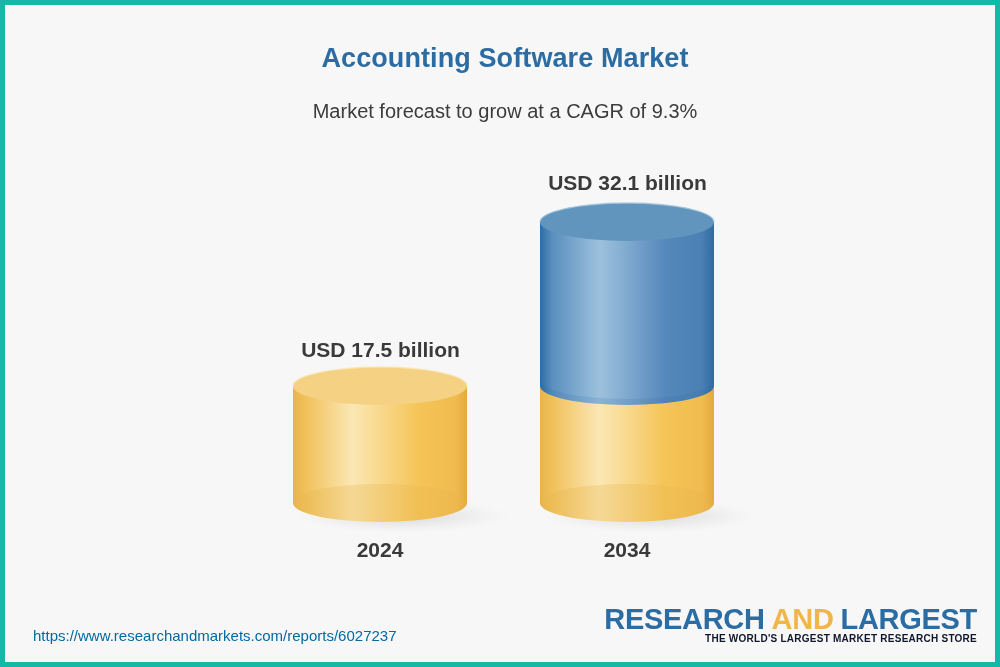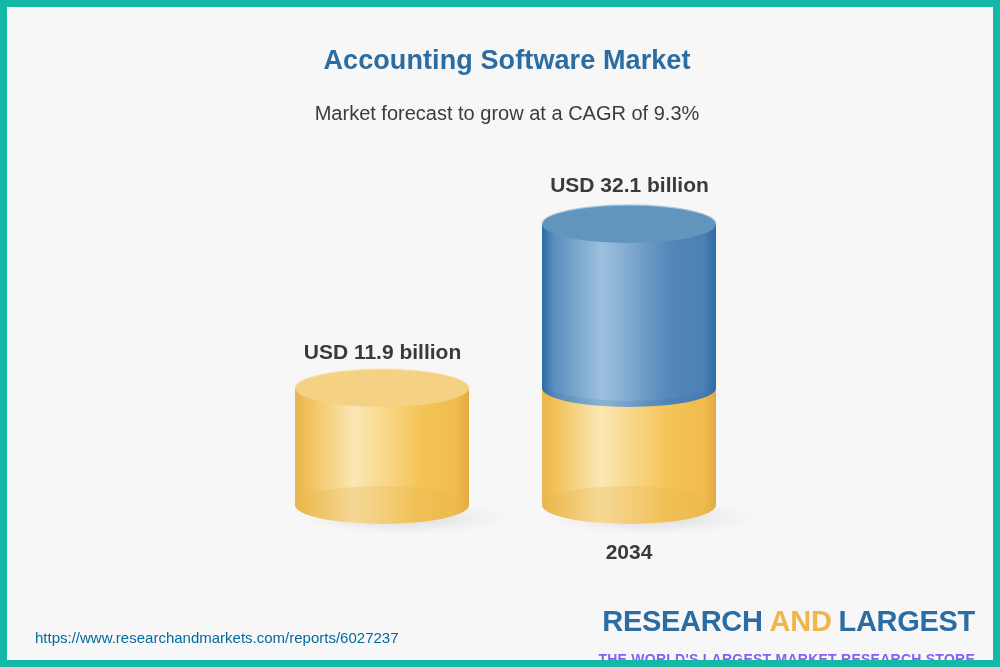--- a/index.html
+++ b/index.html
@@ -11,21 +11,21 @@
   body {
     font-family: "Liberation Sans", sans-serif;
   }
 
   #canvas {
     position: relative;
     width: 1000px;
     height: 667px;
     background: #f7f7f7;
     box-sizing: border-box;
-    border: 7px solid #14b8a6;
+    border: 5px solid #14b8a6;
     overflow: hidden;
     text-decoration: underline;
   }
 
   
   #title {
     position: absolute;
     left: 0;
     top: 38px;
     width: 1000px;
@@ -94,24 +94,24 @@
   }
   #logo-main {
     font-size: 29px;
     font-weight: bold;
     color: #2b6ca3;
     letter-spacing: -0.3px;
     white-space: nowrap;
   }
   #logo-main .gold { color: #f0b64a; }
   #logo-tagline {
-    margin-top: 16px;
-    font-size: 14px;
-    font-weight: bold;
-    color: #8b5cf6;
+    margin-top: 0;
+    font-size: 10px;
+    font-weight: bold;
+    color: #0f172a;
     letter-spacing: 0.25px;
     white-space: nowrap;
   }
 </style>
 </head>
 <body>
 
 <div id="canvas">
 
   <div id="title">Accounting Software Market</div>
@@ -181,23 +181,24 @@
       <path d="M535,217 L535,381 A87,19 0 0 0 709,381 L709,217 Z" fill="url(#gradBlue)"></path>
 
       <path d="M535,381 A87,19 0 0 0 709,381 L709,375 A87,19 0 0 1 535,375 Z" fill="#2f6ba4" opacity="0.16"></path>
 
       <ellipse cx="622" cy="217" rx="87" ry="19" fill="#6195bd"></ellipse>
 
       <path d="M535,217 A87,19 0 0 1 709,217" fill="none" stroke="#a6c8e0" stroke-width="1.4" opacity="0.8"></path>
     </g>
   </svg>
 
-  <div class="value-label" style="left:278px; top:333px; width:195px;">USD 11.9 billion</div>
+  <div class="value-label" style="left:278px; top:333px; width:195px;">USD 17.5 billion</div>
   <div class="value-label" style="left:525px; top:166px; width:195px;">USD 32.1 billion</div>
 
+  <div class="cat-label" style="left:300px; top:533px; width:150px;">2024</div>
   <div class="cat-label" style="left:547px; top:533px; width:150px;">2034</div>
 
   <div id="source-url">https://www.researchandmarkets.com/reports/6027237</div>
 
   <div id="logo">
     <div id="logo-main"><span>RESEARCH</span><span class="gold" style="margin:0 7px;text-align:center;">AND</span><span>LARGEST</span></div>
     <div id="logo-tagline">THE WORLD'S LARGEST MARKET RESEARCH STORE</div>
   </div>
 
 </div>

